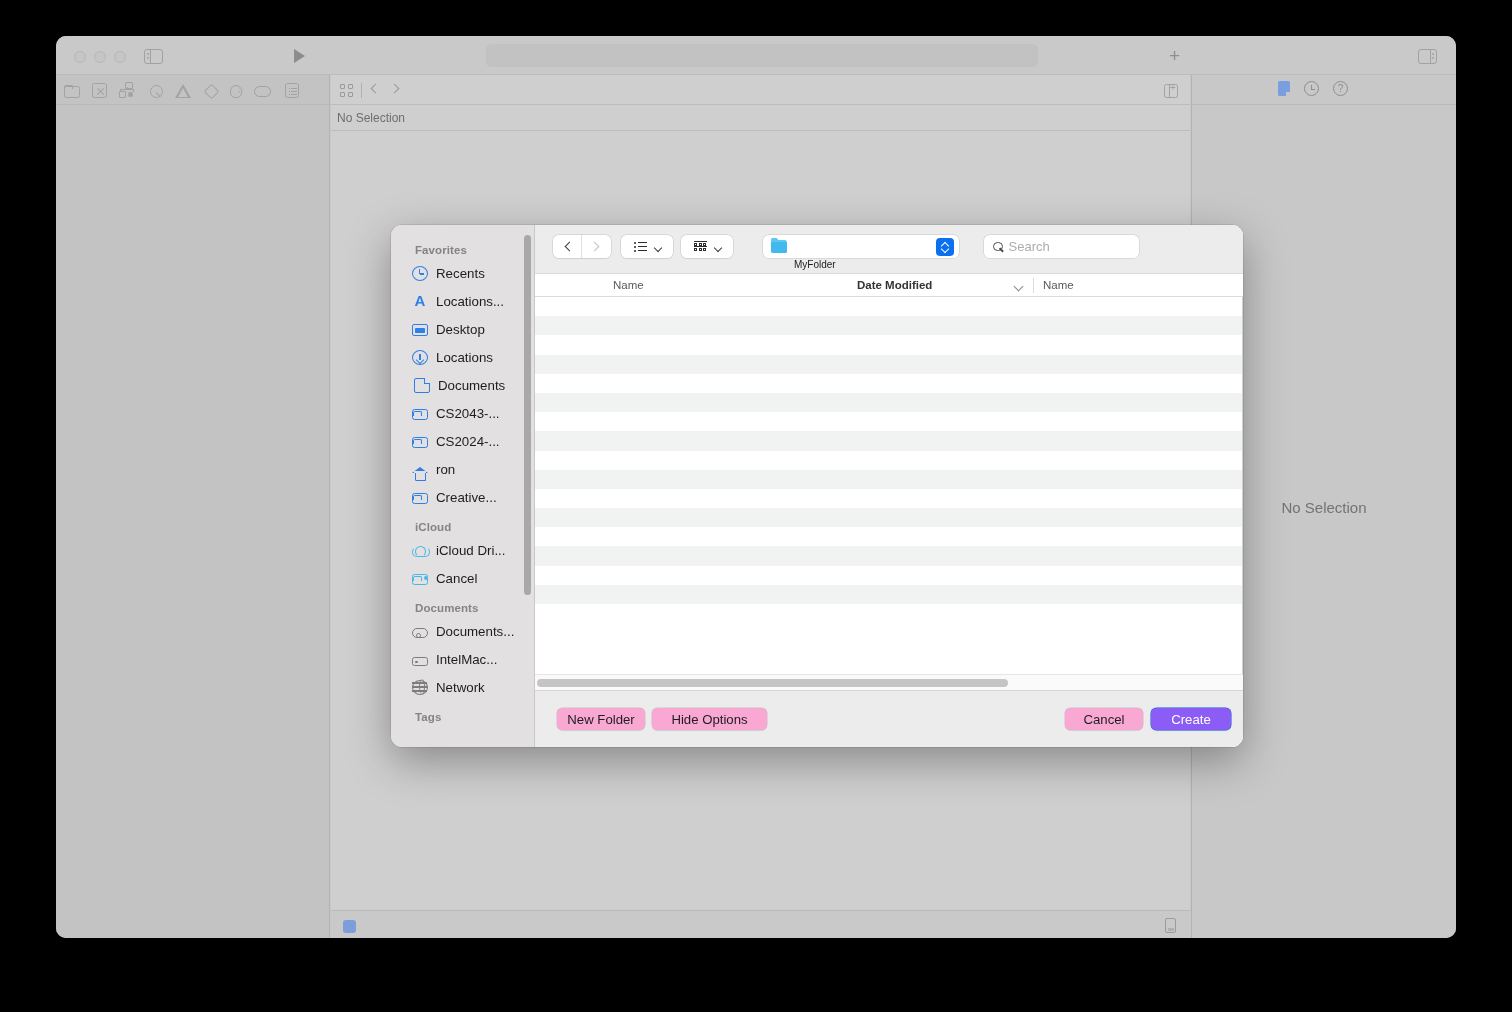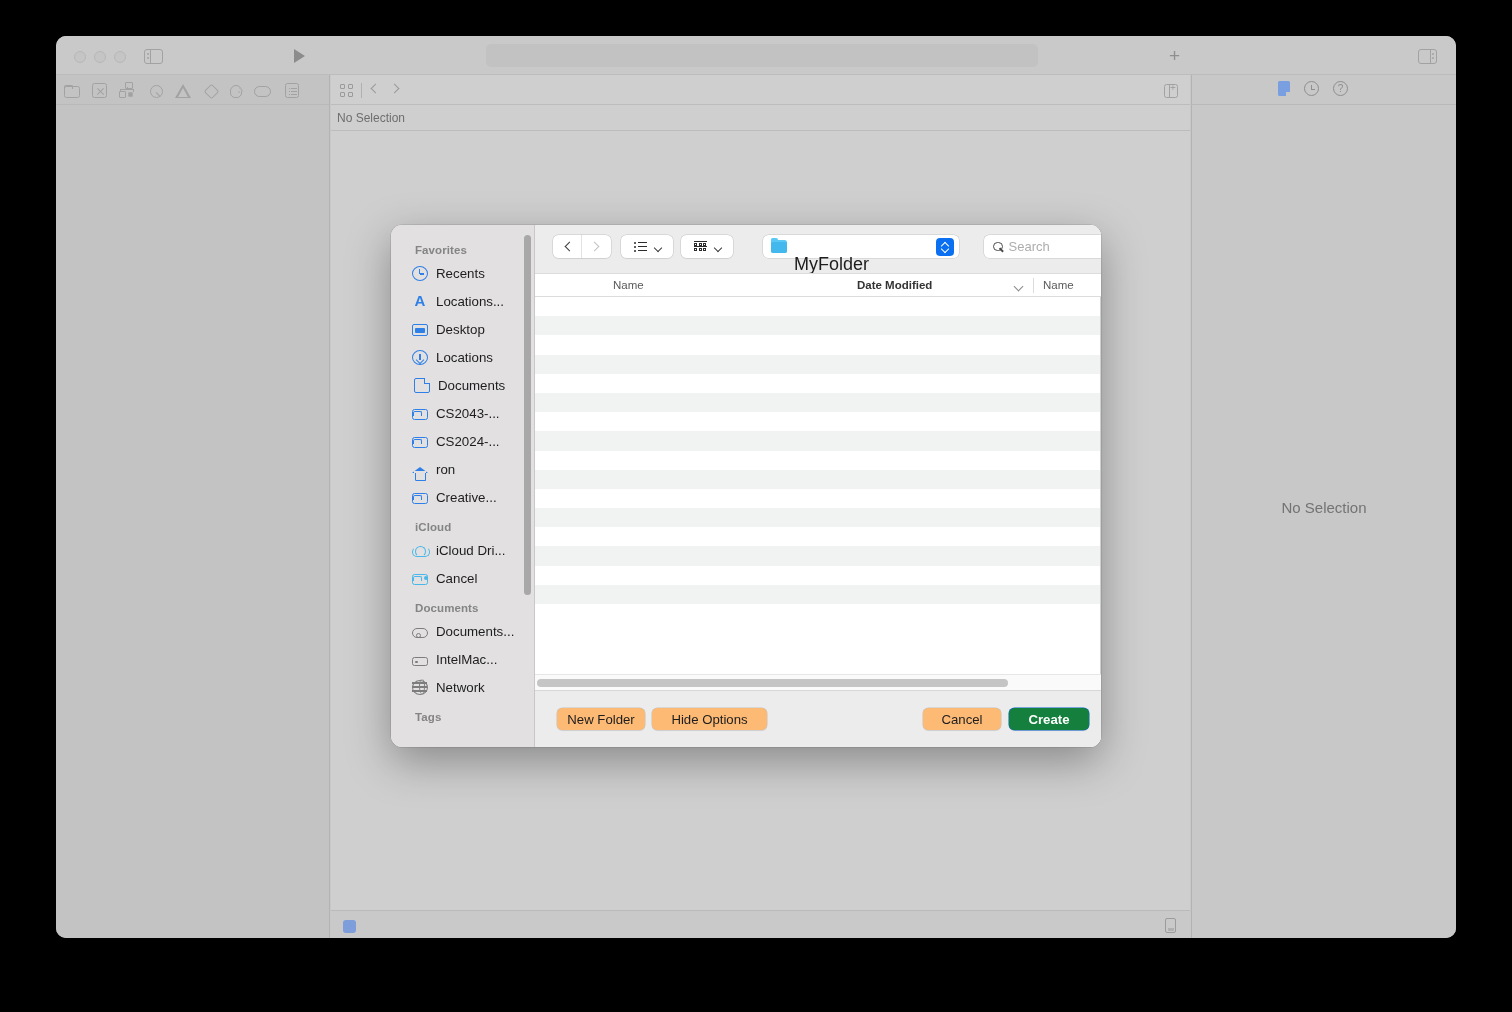--- a/index.html
+++ b/index.html
@@ -225,21 +225,21 @@
     height: 13px; background: #7d9ddb; border-radius: 3px; }
   #device-icon { position:absolute; right: 14px; top: 7px; width: 11px;
     height: 15px; border: 1.2px solid #9c9c9c; border-radius: 2px; }
   #device-icon::after { content:''; position:absolute; left:1.5px;
     bottom:1.5px; width:6px; height:3px; background:#b0b0b0; }
 
   
   #save-panel {
     position: absolute;
     left: 391px; top: 225px;
-    width: 710px; height: 522px;
+    width: 852px; height: 522px;
     border-radius: 11px;
     background: #ececec;
     box-shadow: 0 14px 44px rgba(0,0,0,0.34), 0 0 0 0.5px rgba(0,0,0,0.16);
     overflow: hidden;
     display: flex;
   }
 
   
   #panel-sidebar {
     width: 144px; height: 100%;
@@ -412,21 +412,21 @@
     background: #fff; border-radius: 5.5px;
     box-shadow: 0 0 0 0.5px #c6c6c6;
     display: flex; align-items: center; padding-left: 8px; gap: 7px;
   }
   #path-folder-icon { width: 16px; height: 12.5px; background: #5ac8f5;
      border-radius: 1.5px 2.5px 2.5px 2.5px; position: relative; flex:0 0 16px; }
   #path-folder-icon::before { content:''; position:absolute; left:0; top:-2.5px;
      width: 7px; height: 3px; background: #5ac8f5; border-radius: 1.5px 2px 0 0; }
   #path-folder-icon::after { content:''; position:absolute; left:0; top:1.5px;
      width: 16px; height: 11px; background: #43b8ec; border-radius: 2px; }
-  #path-label { font-size: 18px; color: #1d1d1f; margin-top: 36px; }
+  #path-label { font-size: 10px; color: #1d1d1f; margin-top: 36px; }
   #path-stepper {
     position: absolute; right: 5px; top: 2.5px;
     width: 18px; height: 18px; background: #0a6ff0; border-radius: 4px;
   }
   #path-stepper::before, #path-stepper::after {
     content: ''; position: absolute; left: 6px;
     width: 5px; height: 5px; border-left: 1.5px solid #fff;
     border-top: 1.5px solid #fff;
   }
   #path-stepper::before { top: 5px; transform: rotate(45deg); }
@@ -495,33 +495,32 @@
      font-size: 13.2px; color: #1d1d1f; }
   #git-sublabel { position: absolute; left: 167px; top: 35px;
      font-size: 11.6px; color: #a3a3a3; }
 
   #button-bar {
     background: #ececec; flex: 0 0 57px; position: relative;
     border-top: 1px solid #d7d7d7;
   }
   .pbtn {
     position: absolute; top: 17px; height: 22px;
-    background: #fdba74; border-radius: 5.5px;
+    background: #f9a8d4; border-radius: 5.5px;
     box-shadow: 0 0 0 0.5px #c3c3c3, 0 0.5px 1px rgba(0,0,0,0.08);
     font-size: 13.2px; color: #1d1d1f;
     display: flex; align-items: center; justify-content: center;
   }
   #new-folder-btn { left: 22px; width: 88px; }
   #hide-options-btn { left: 117px; width: 115px; }
   #cancel-btn { right: 100px; width: 78px; }
   #create-btn {
     right: 12px; width: 80px;
-    background: #15803d; color: #fff;
+    background: #8b5cf6; color: #fff;
     box-shadow: 0 0 0 0.5px #0a62d6, 0 0.5px 1px rgba(0,0,0,0.12);
-    font-weight: bold;
   }
 </style>
 </head>
 <body>
 
 <div id="xcode-window">
 
   <div class="xc-titlebar">
     <div class="traffic" id="tl-close"></div>
     <div class="traffic" id="tl-min"></div>

